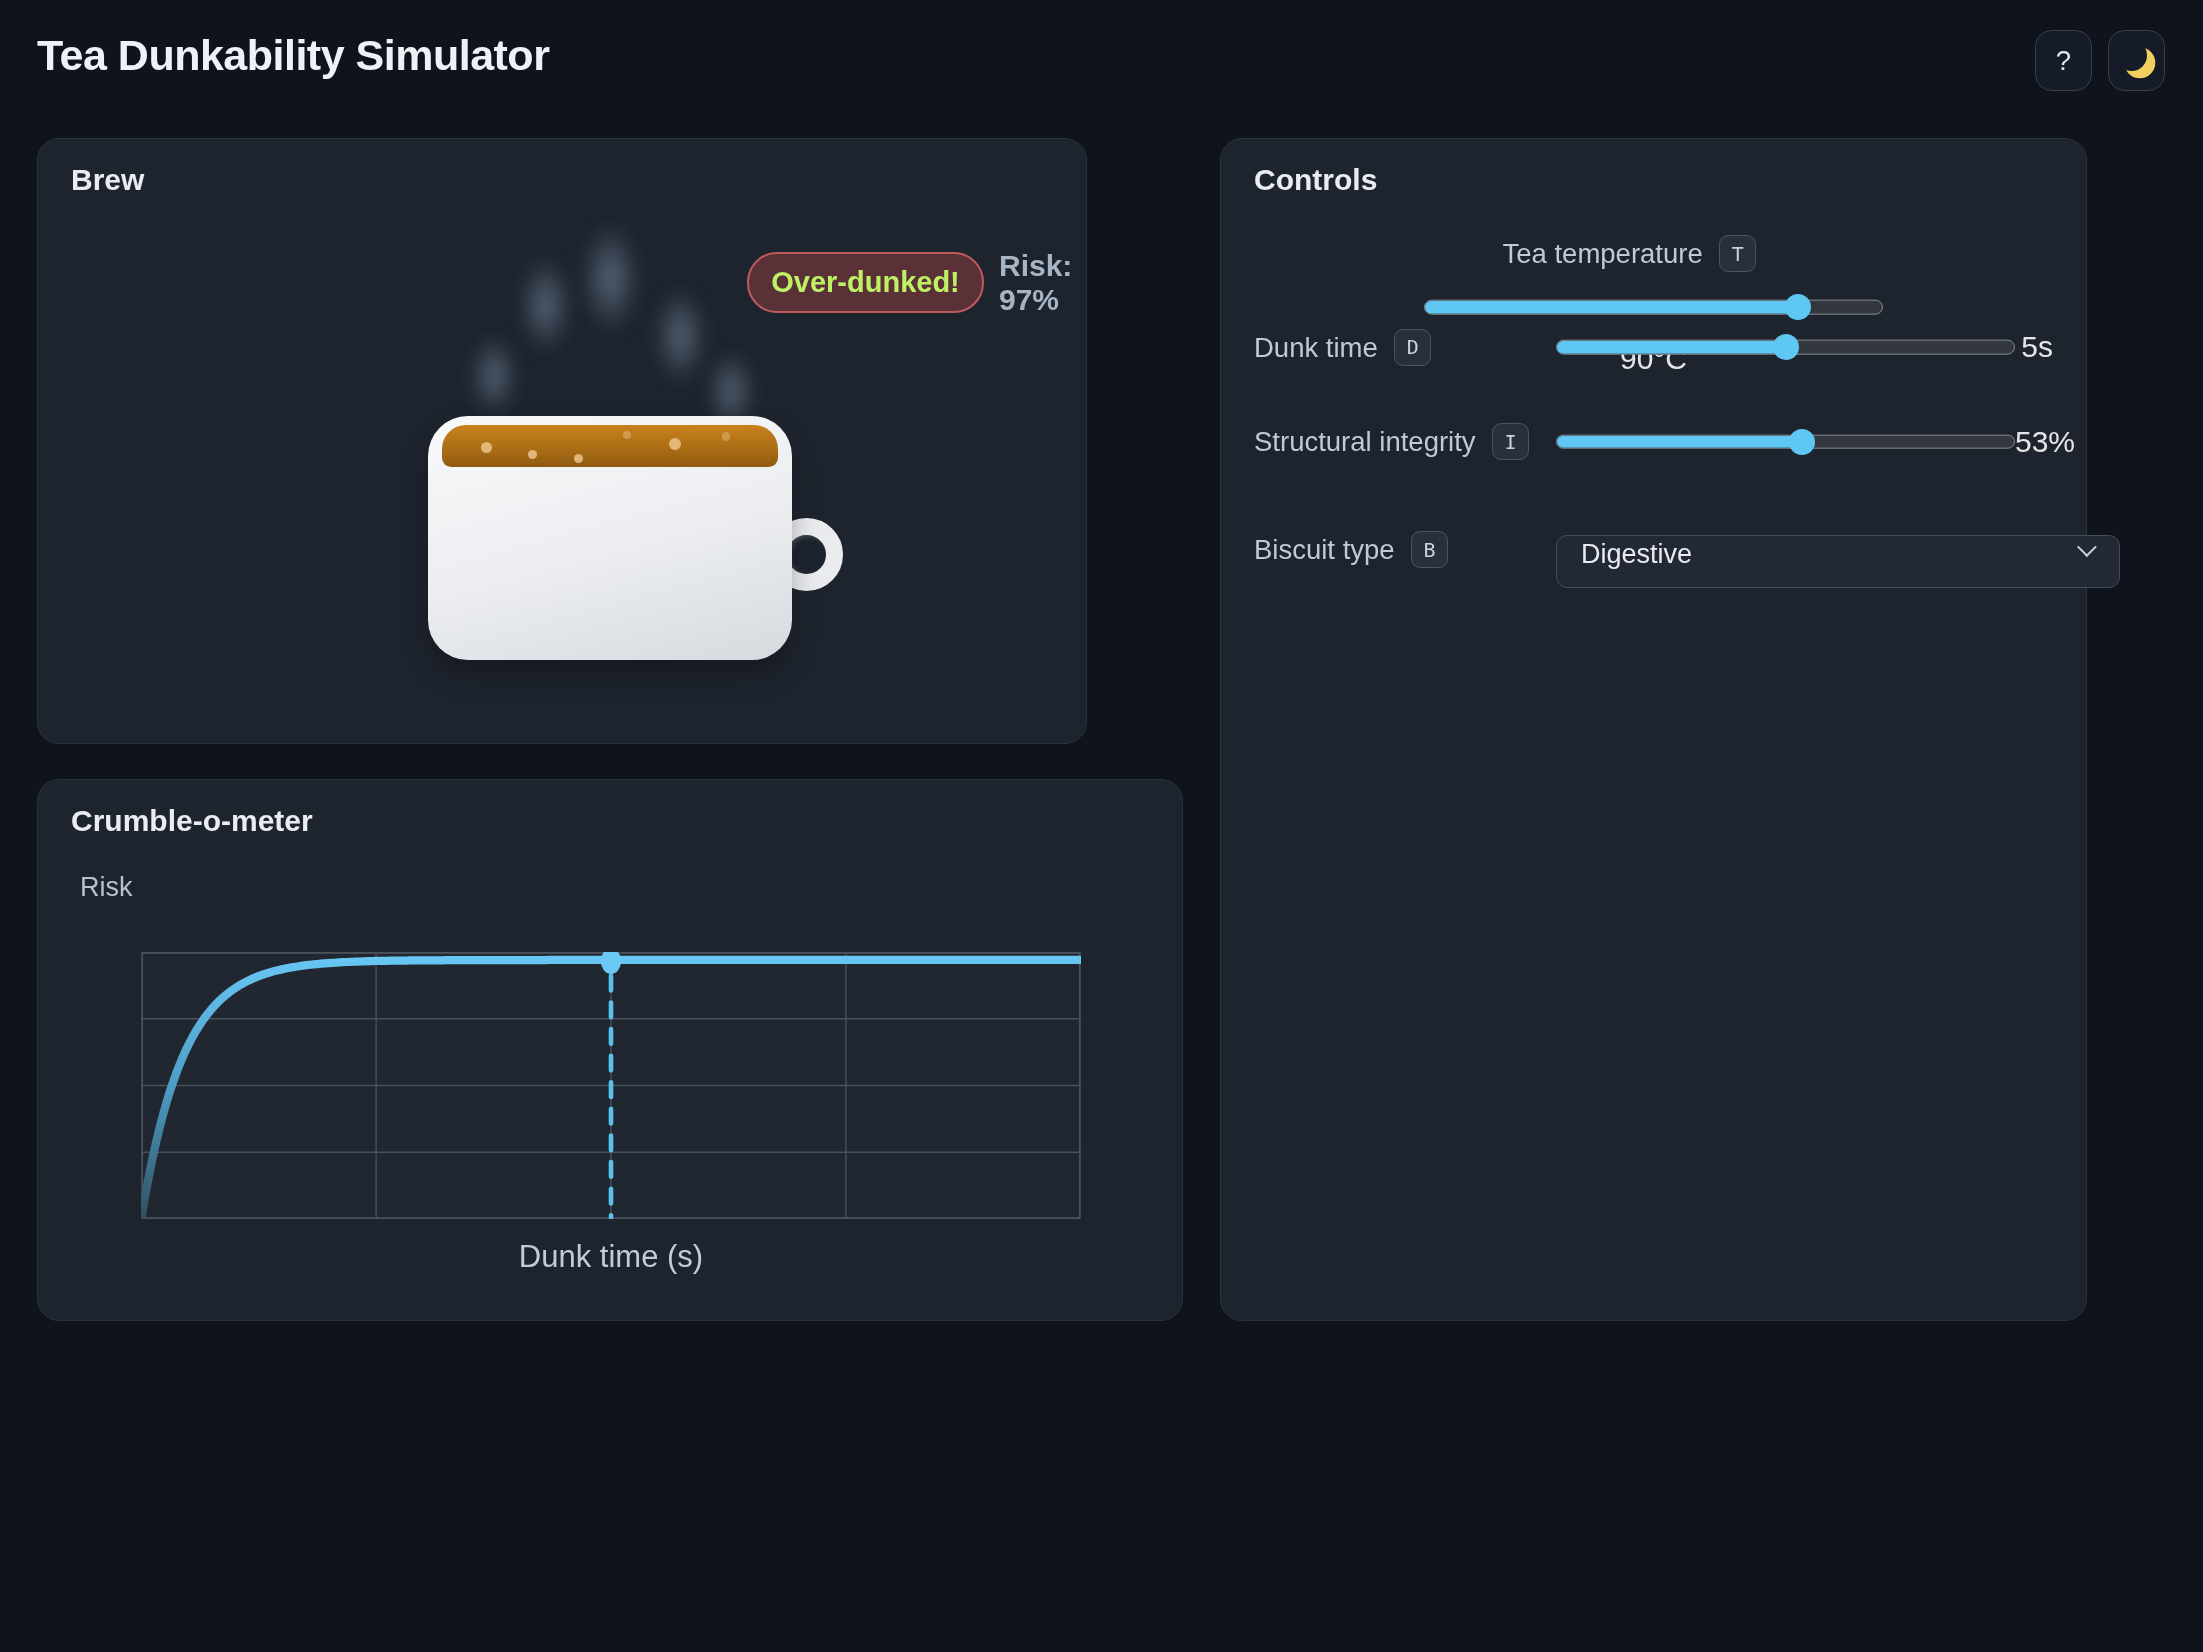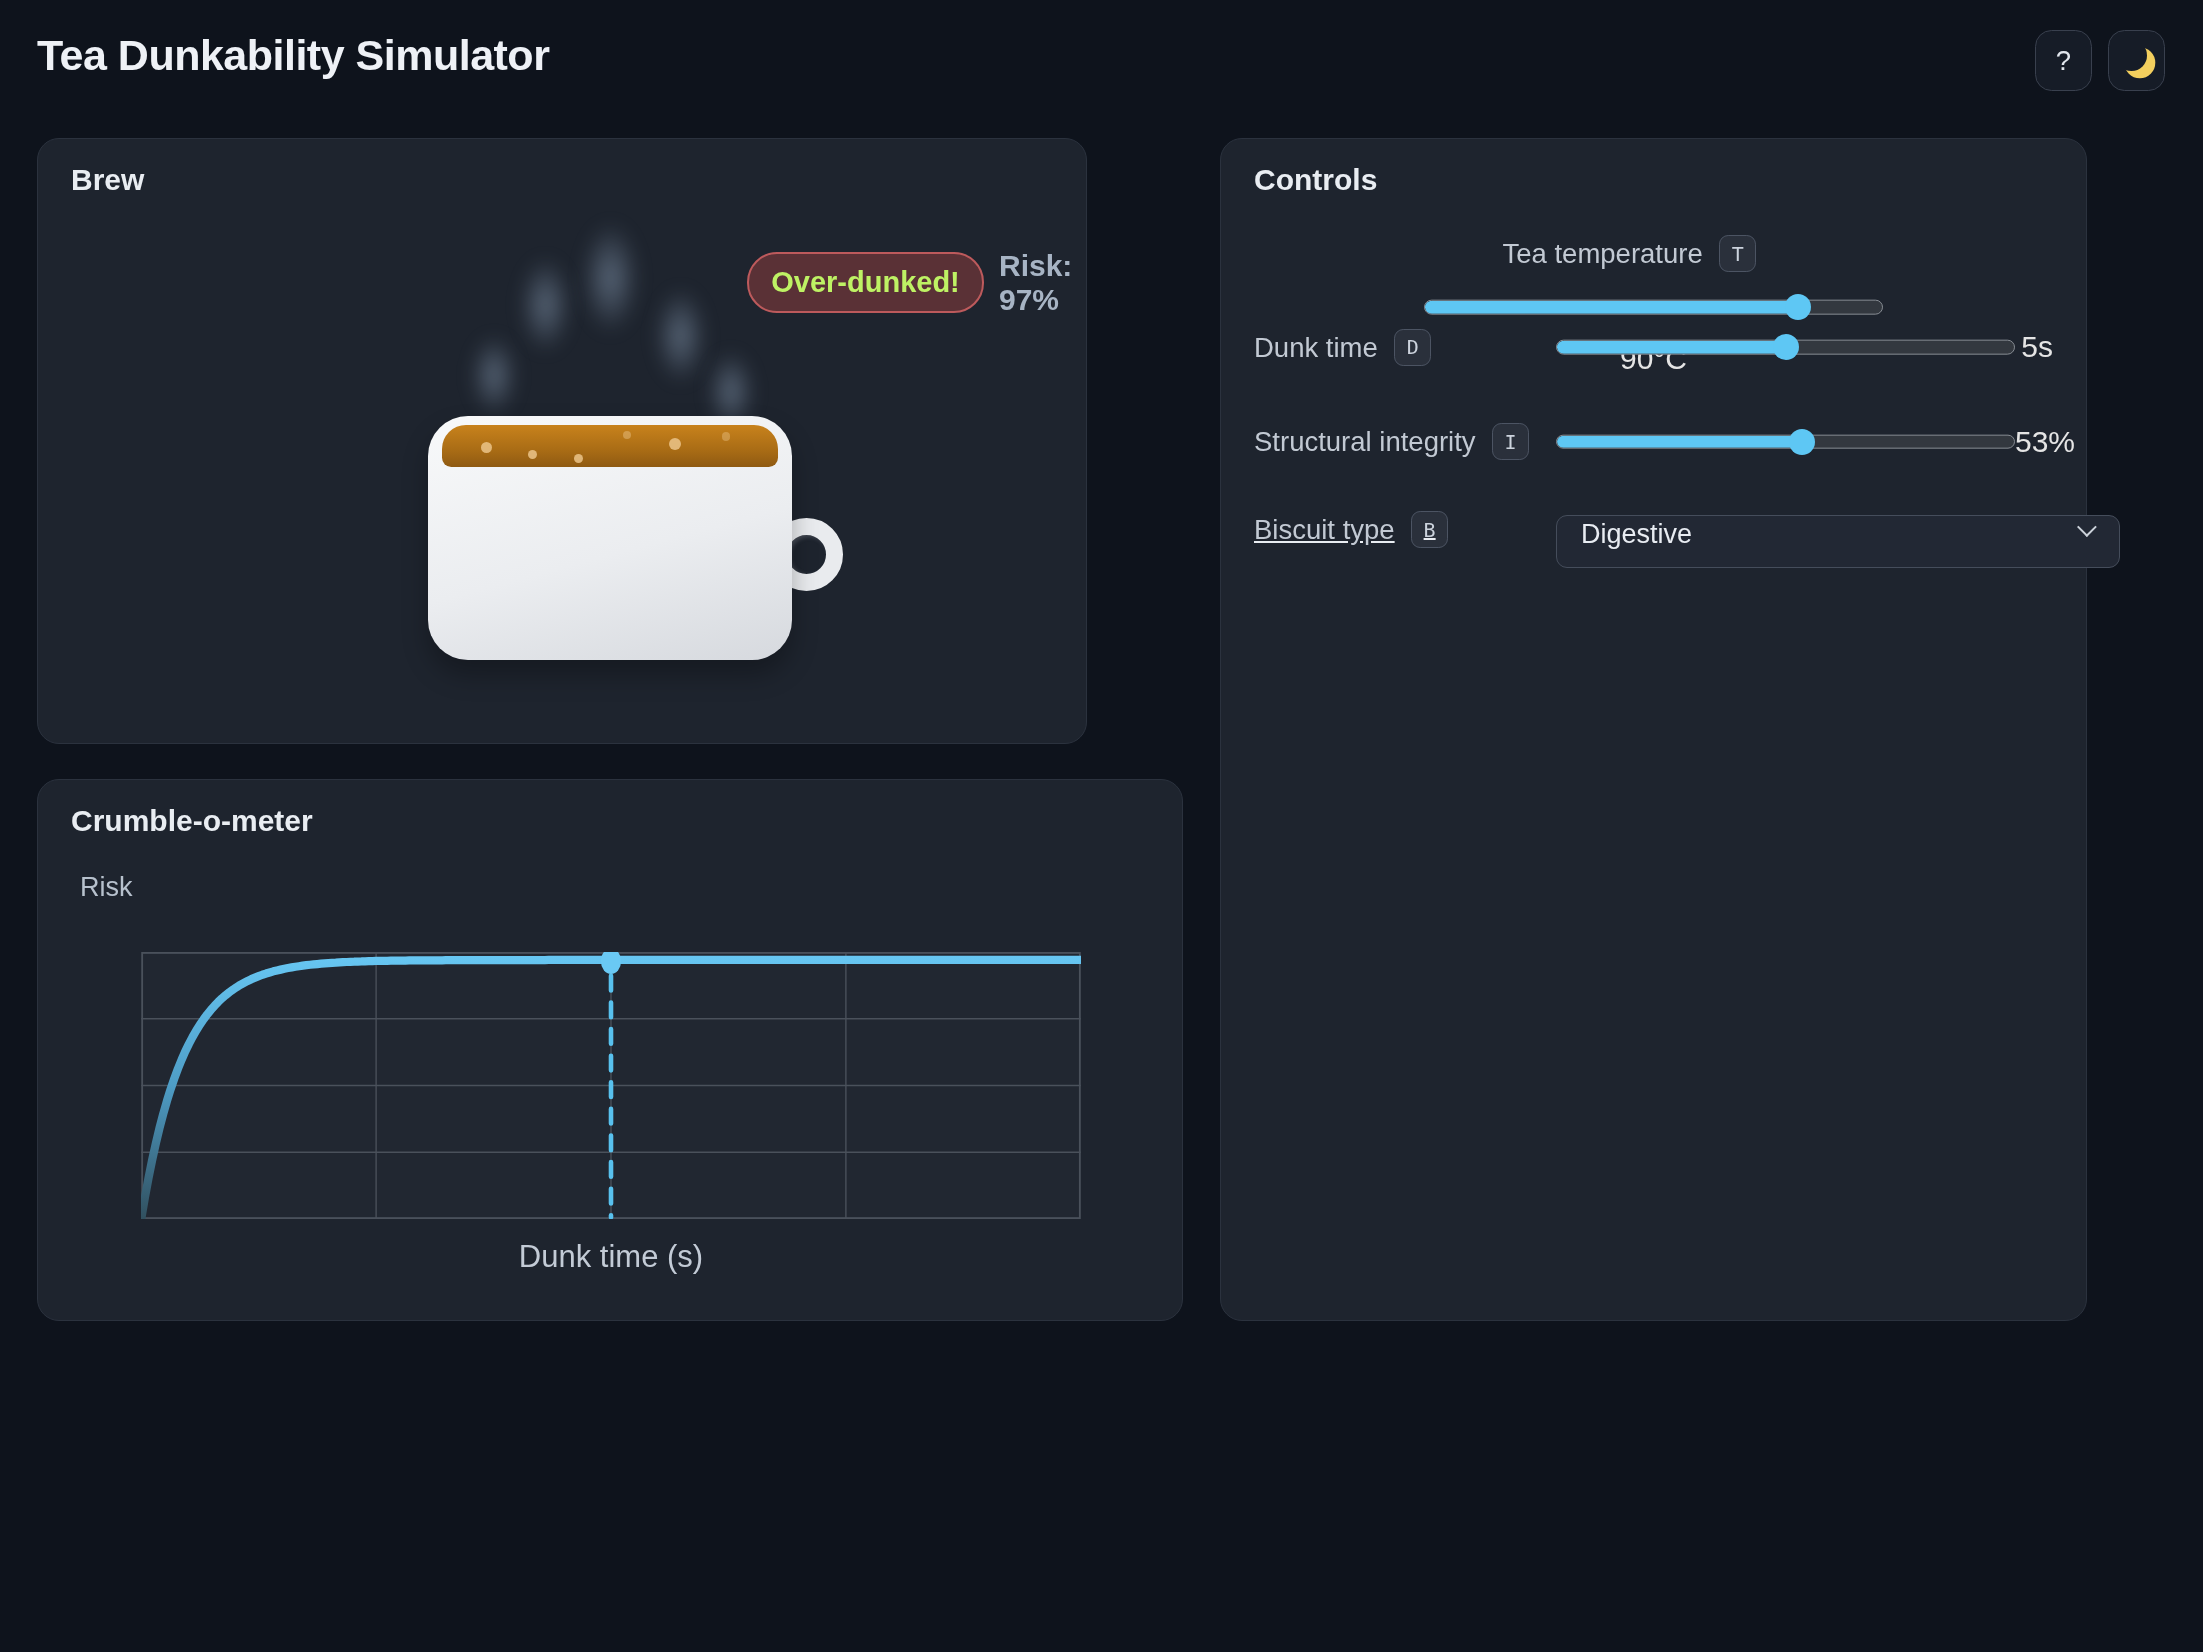--- a/index.html
+++ b/index.html
@@ -57,21 +57,21 @@
   .crumb.c3 { left:132px; top:28.5px; width:9.2px; height:9.2px; }
   .crumb.c4 { left:181px; top:5.5px;  width:8.3px;  height:8.3px; background:rgba(230,190,130,0.5); }
   .crumb.c5 { left:227px; top:13px; width:12px; height:12px; }
   .crumb.c6 { left:280px; top:7.3px;  width:8.3px;  height:8.3px; background:rgba(230,190,130,0.45); }
 
   
   .ctl-row { position:absolute; left:33px; right:33px; display:flex; align-items:center; }
   .row-1 { top:96px; height:70px;flex-direction:column; }
   .row-2 { top:173px; height:70px;justify-content:center; }
   .row-3 { top:262px; height:81px; }
-  .row-4 { top:352px; height:77px;text-decoration:underline; }
+  .row-4 { top:372px; height:77px; }
   .ctl-left { width:302px; flex:none; display:flex; align-items:center; gap:16.5px; }
   .ctl-label { font-size:27.5px; line-height:37px; color:#c2c9d3; max-width:239px; }
   .key-badge { flex:none; width:37px; height:37px; border-radius:9.2px; background:#2a303b;
                border:1.8px solid #4c5463; display:flex; align-items:center; justify-content:center;
                font-family:"DejaVu Sans Mono",monospace; font-size:20px; color:#ccd3dd; }
   .slider { position:relative; width:459px; height:70px; flex:none; cursor:pointer; }
   .slider-track { position:absolute; left:0; right:0; top:50%; transform:translateY(-50%);
                   height:14.7px; border-radius:8.3px; background:#33383f; border:1.8px solid #878c93;
                   overflow:hidden; }
   .slider-fill { position:absolute; left:0; top:0; bottom:0; background:#5ec7f4;

